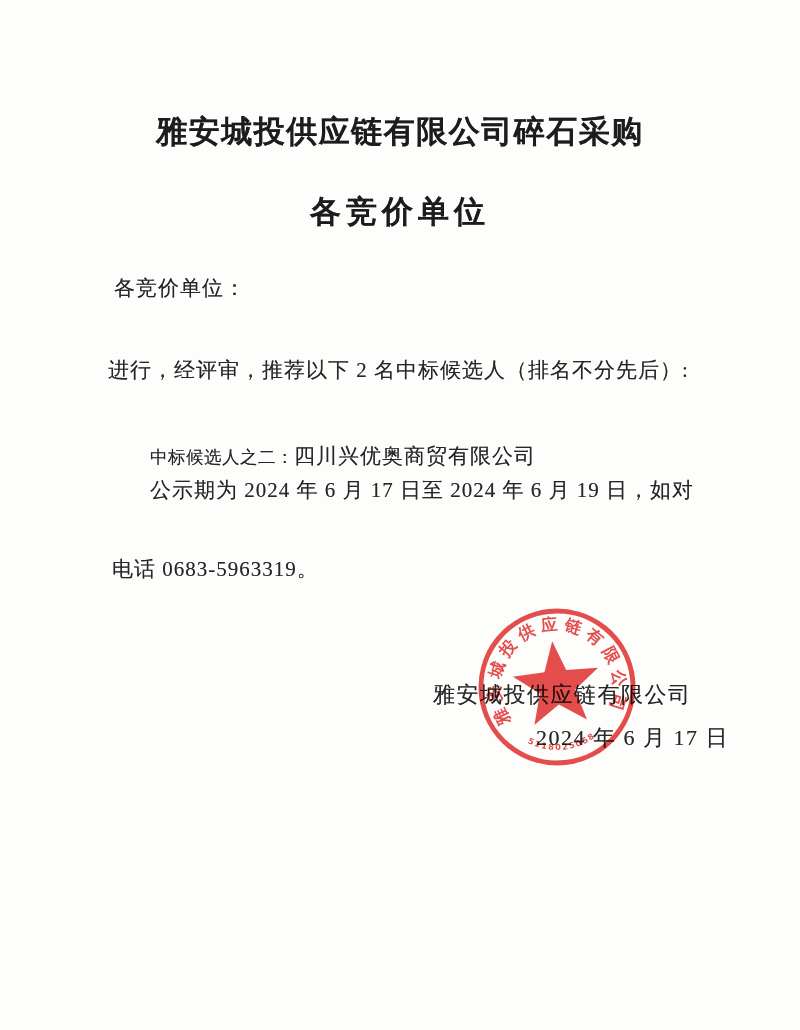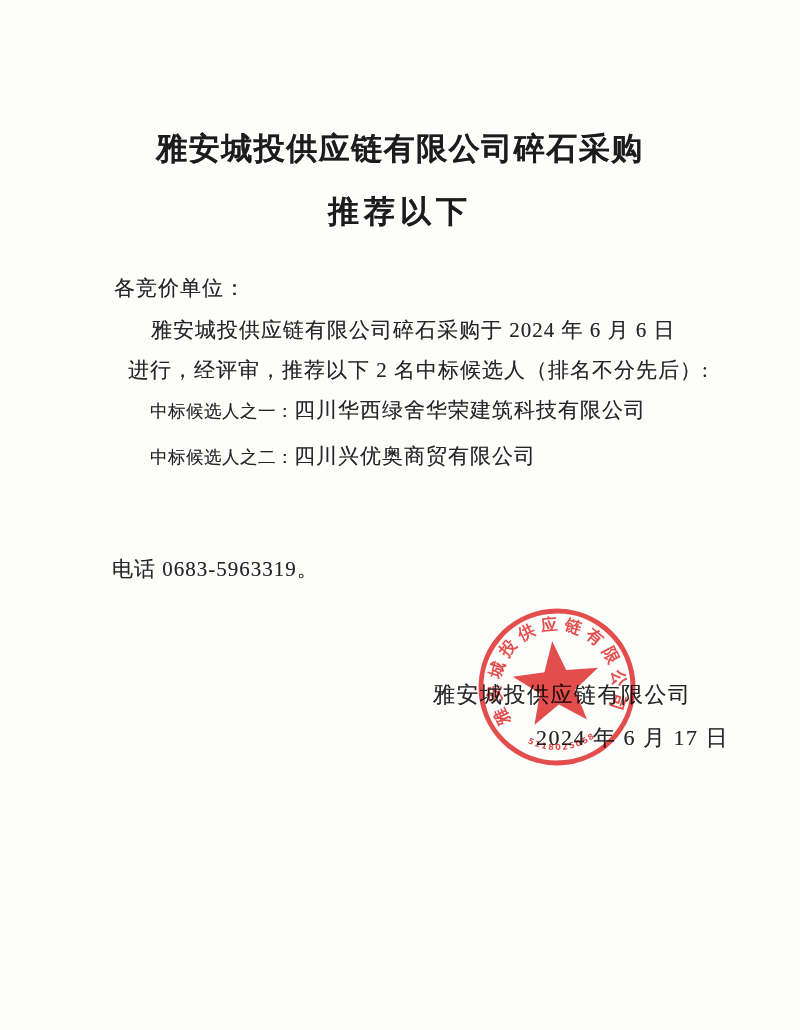--- a/index.html
+++ b/index.html
@@ -19,33 +19,33 @@
     position: absolute;
     left: 0;
     width: 800px;
     text-align: center;
     font-family: "DejaVu Sans", "Liberation Sans", sans-serif;
     font-weight: 700;
     color: #1c1c1c;
     white-space: nowrap;
     text-shadow: 0 0 0.5px rgba(0,0,0,0.55);
   }
-  #title-line1 { top: 128px; font-size: 31px; letter-spacing: 1.5px; }
+  #title-line1 { top: 111px; font-size: 31px; letter-spacing: 1.5px; }
   #title-line2 { top: 191px; font-size: 31px; letter-spacing: 5px; }
   .line {
     position: absolute;
     white-space: nowrap;
     font-size: 21px;
     letter-spacing: 1px;
     line-height: 1.2;
     text-shadow: 0 0 0.4px rgba(0,0,0,0.4);
   }
   #salutation   { left: 114px; top: 276px; }
   #para1-line1  { left: 151px; top: 318px; }
-  #para1-line2  { left: 128px; top: 358px; }
+  #para1-line2  { left: 108px; top: 358px; }
   #candidate1   { left: 150px; top: 398px; }
   #candidate2   { left: 150px; top: 444px; }
   #para2-line1  { left: 150px; top: 478px; }
   #para2-line2  { left: 112px; top: 518px; }
   #para2-line3  { left: 112px; top: 557px; }
   .candidate-label { font-size: 17.5px; letter-spacing: 0.5px; }
   .candidate-name  { font-size: 21px; }
   .sig-line {
     position: absolute;
     white-space: nowrap;
@@ -79,36 +79,33 @@
     letter-spacing: 1.6px;
   }
 </style>
 </head>
 <body>
 
 <div class="page">
 
   <div class="doc-title" id="title-line1">雅安城投供应链有限公司碎石采购</div>
 
-  <div class="doc-title" id="title-line2">推荐以下</div>
+  <div class="doc-title" id="title-line2">各竞价单位</div>
 
   <div class="line" id="salutation">各竞价单位：</div>
 
-  <div class="line" id="para1-line1">雅安城投供应链有限公司碎石采购于 2024 年 6 月 6 日</div>
 
   <div class="line" id="para1-line2">进行，经评审，推荐以下 2 名中标候选人（排名不分先后）:</div>
 
-  <div class="line" id="candidate1">
-    <span class="candidate-label">中标候选人之一：</span><span class="candidate-name">四川华西绿舍华荣建筑科技有限公司</span>
-  </div>
 
   <div class="line" id="candidate2">
     <span class="candidate-label">中标候选人之二：</span><span class="candidate-name">四川兴优奥商贸有限公司</span>
   </div>
 
+  <div class="line" id="para2-line1">公示期为 2024 年 6 月 17 日至 2024 年 6 月 19 日，如对</div>
 
 
   <div class="line" id="para2-line3">电话 0683-5963319。</div>
 
   <div class="sig-line" id="signature-company">雅安城投供应链有限公司</div>
 
   <div class="sig-line" id="signature-date">2024 年 6 月 17 日</div>
 
   <div class="seal-wrap">
     <svg viewBox="-100 -100 200 200">

